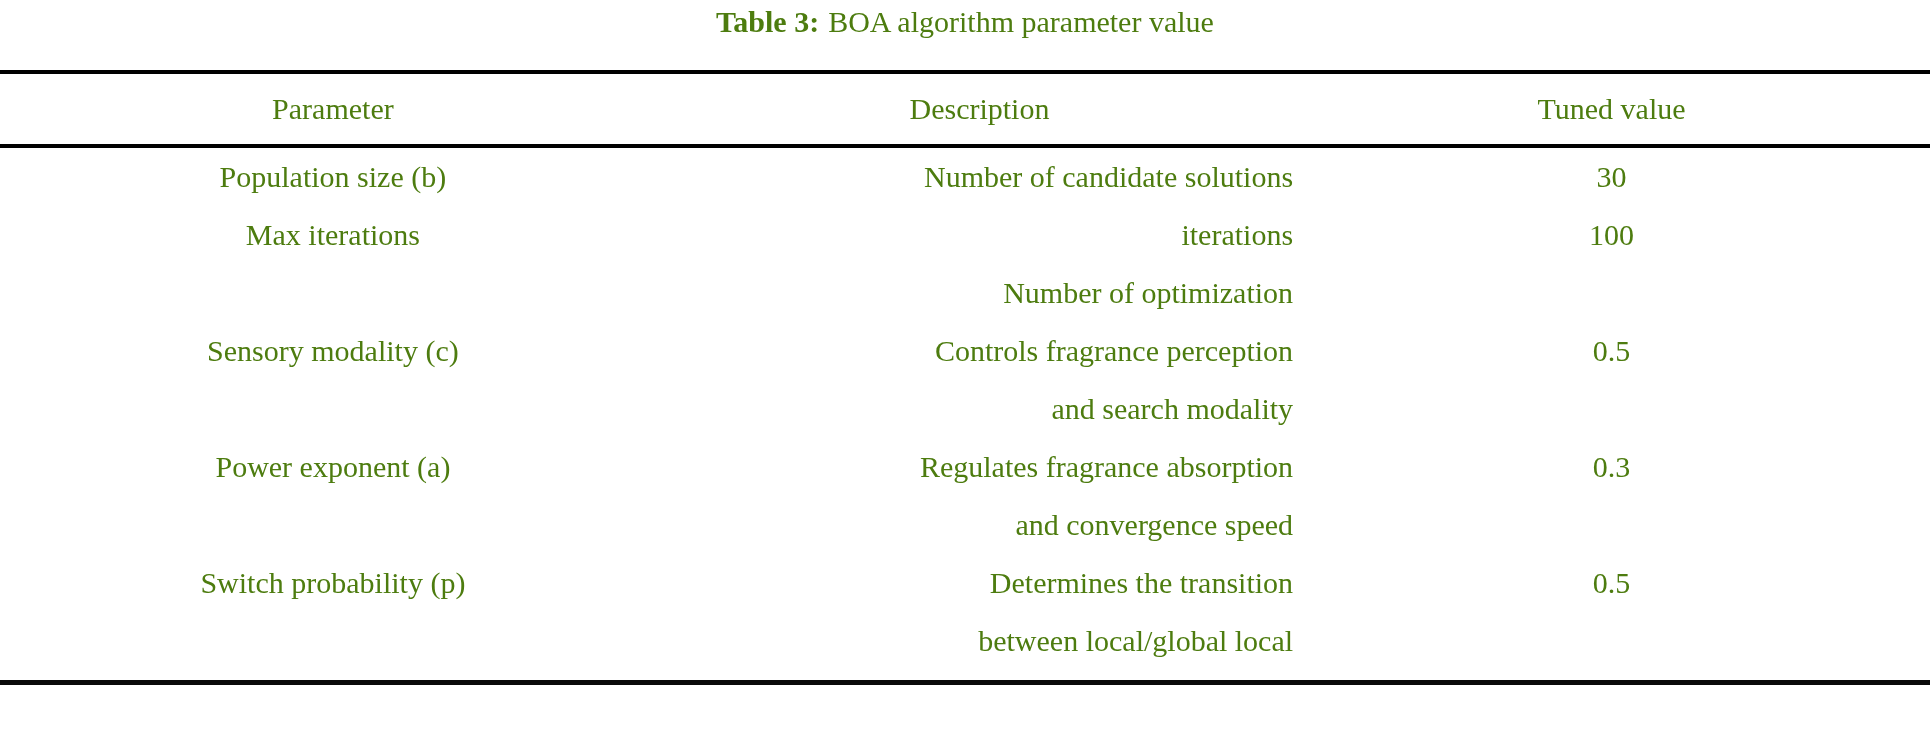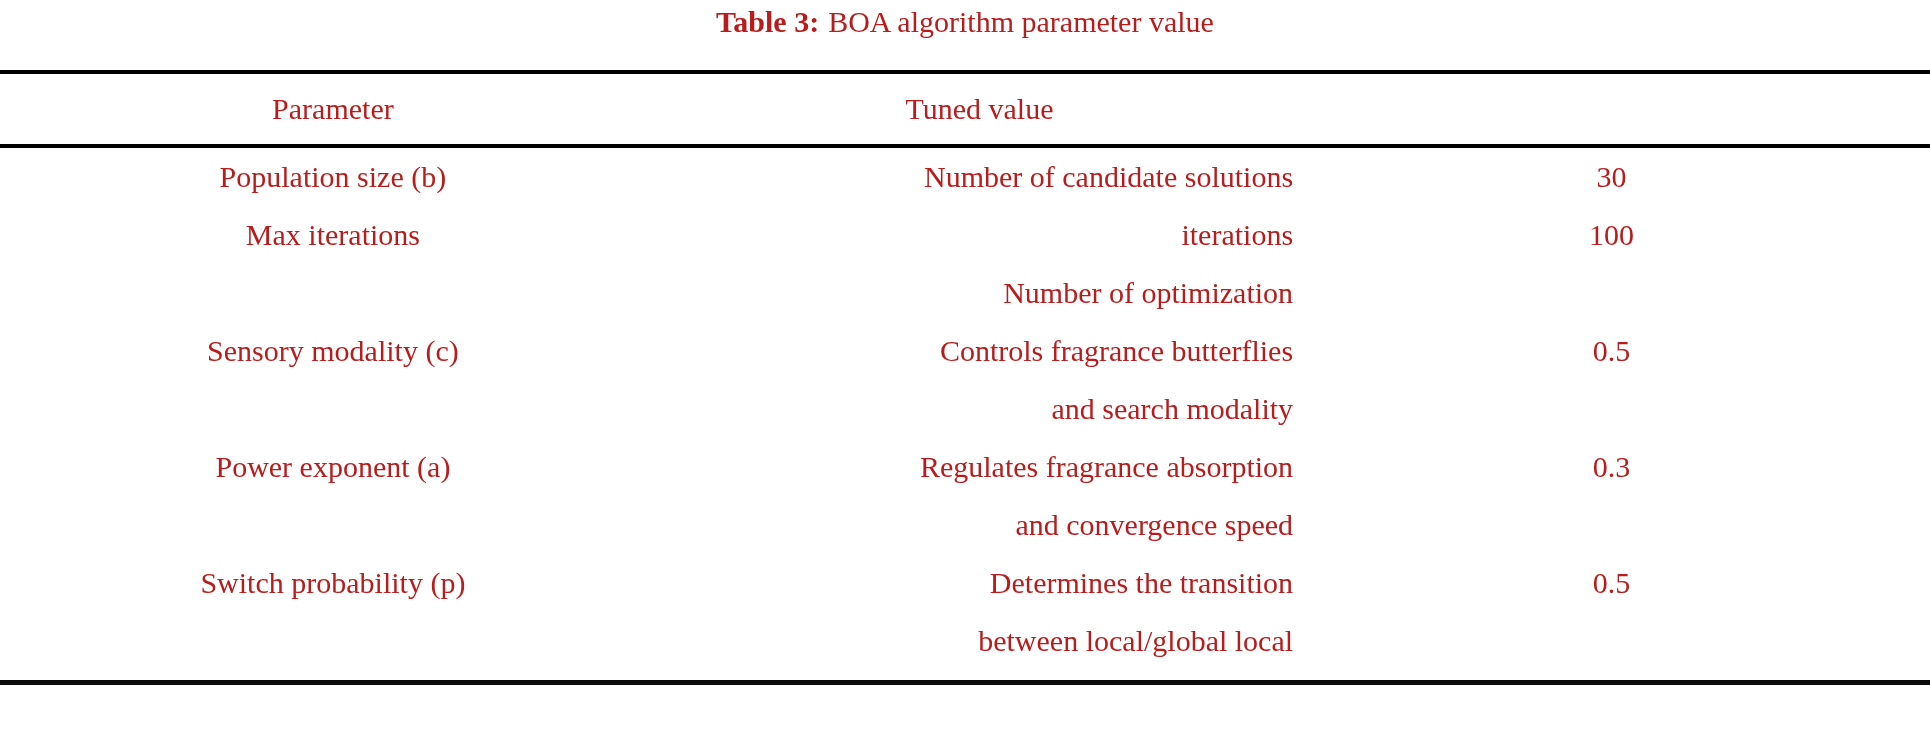--- a/index.html
+++ b/index.html
@@ -1,21 +1,21 @@
 <!DOCTYPE html>
 <html><head>
 <meta charset="utf-8">
 <style>
   * { margin: 0; padding: 0; box-sizing: border-box; }
   body { background: #ffffff; }
   .page {
     width: 1930px;
     height: 746px;
     background: #ffffff;
-    color: #b91c1c;
+    color: #4d7c0f;
     font-family: "Liberation Serif", "DejaVu Serif", serif;
     overflow: hidden;
   }
   .caption {
     text-align: center;
     font-size: 30px;
     line-height: 38px;
     padding-top: 3px;
     white-space: nowrap;
   }
@@ -57,20 +57,21 @@
 <div class="page">
 
   <div class="caption">
     <span class="caption-label">Table 3:</span><span>BOA algorithm parameter value</span>
   </div>
 
   <div class="rule rule-top"></div>
 
   <div class="grid-row header-row">
     <div class="cell">Parameter</div>
+    <div class="cell">Description</div>
     <div class="cell">Tuned value</div>
   </div>
 
   <div class="rule rule-mid"></div>
 
   <div>
 
     <div class="grid-row body-row">
       <div class="cell">Population size (b)</div>
       <div class="cell">
@@ -84,21 +85,21 @@
       <div class="cell">
         <div class="desc-line">iterations</div>
         <div class="desc-line">Number of optimization</div>
       </div>
       <div class="cell">100</div>
     </div>
 
     <div class="grid-row body-row">
       <div class="cell">Sensory modality (c)</div>
       <div class="cell">
-        <div class="desc-line">Controls fragrance butterflies</div>
+        <div class="desc-line">Controls fragrance perception</div>
         <div class="desc-line">and search modality</div>
       </div>
       <div class="cell">0.5</div>
     </div>
 
     <div class="grid-row body-row">
       <div class="cell">Power exponent (a)</div>
       <div class="cell">
         <div class="desc-line">Regulates fragrance absorption</div>
         <div class="desc-line">and convergence speed</div>

